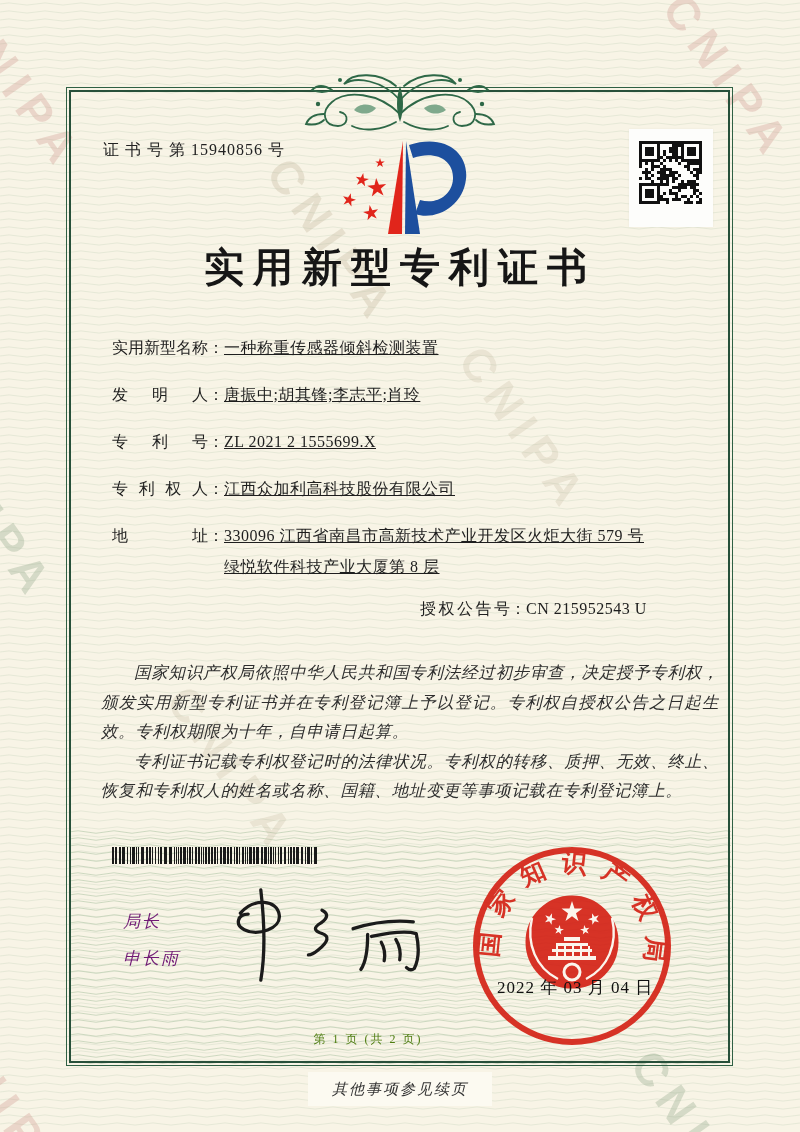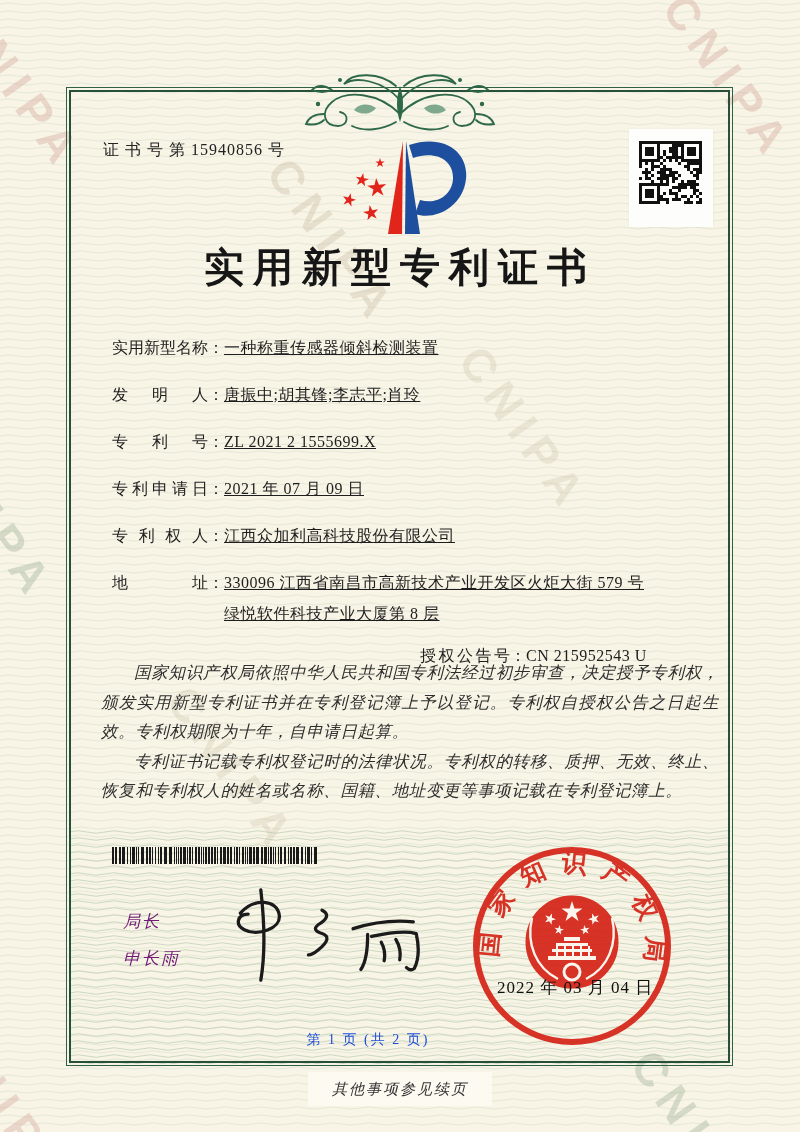--- a/index.html
+++ b/index.html
@@ -37,21 +37,21 @@
              color:#2e2e2e;font-style:italic;letter-spacing:.6px;text-align:justify;}
   .body-text p{margin:0;text-indent:2em;}
   .barcode{position:absolute;left:112px;top:847px;width:210px;height:17px;font-size:0;}
   .barcode i{display:inline-block;height:100%;background:#1a1a1a;}
   .signer{position:absolute;left:123px;top:910px;font-size:17px;color:#701a75;font-style:italic;letter-spacing:2px;}
   .signer div{margin-bottom:14px;}
   .signature{position:absolute;left:224px;top:884px;}
   .seal{position:absolute;left:468px;top:842px;}
   .seal-date{position:absolute;left:497px;top:976px;width:170px;font-size:17px;color:#101010;
              letter-spacing:1px;white-space:nowrap;}
-  .page-num{position:absolute;left:0;top:1031px;width:736px;text-align:center;font-size:14px;color:#1d4ed8;letter-spacing:2px;}
+  .page-num{position:absolute;left:0;top:1031px;width:736px;text-align:center;font-size:12px;color:#4d7c0f;letter-spacing:2px;}
   .note-box{position:absolute;left:308px;top:1072px;width:184px;height:34px;background:#fcfaf1;
             text-align:center;line-height:34px;font-size:15px;color:#333;font-style:italic;letter-spacing:2px;}
 </style>
 </head>
 <body>
 
 <div class="page">
 
   <svg id="waves-page" class="waves" width="800" height="1132">
       <path d="M0 4 q9 -2.2 18 0 q9 2.2 18 0 q9 -2.2 18 0 q9 2.2 18 0 q9 -2.2 18 0 q9 2.2 18 0 q9 -2.2 18 0 q9 2.2 18 0 q9 -2.2 18 0 q9 2.2 18 0 q9 -2.2 18 0 q9 2.2 18 0 q9 -2.2 18 0 q9 2.2 18 0 q9 -2.2 18 0 q9 2.2 18 0 q9 -2.2 18 0 q9 2.2 18 0 q9 -2.2 18 0 q9 2.2 18 0 q9 -2.2 18 0 q9 2.2 18 0 q9 -2.2 18 0 q9 2.2 18 0 q9 -2.2 18 0 q9 2.2 18 0 q9 -2.2 18 0 q9 2.2 18 0 q9 -2.2 18 0 q9 2.2 18 0 q9 -2.2 18 0 q9 2.2 18 0 q9 -2.2 18 0 q9 2.2 18 0 q9 -2.2 18 0 q9 2.2 18 0 q9 -2.2 18 0 q9 2.2 18 0 q9 -2.2 18 0 q9 2.2 18 0 q9 -2.2 18 0 q9 2.2 18 0 q9 -2.2 18 0 q9 2.2 18 0 q9 -2.2 18 0 q9 2.2 18 0" fill="none" stroke="#cfd9c3" stroke-width="1" opacity="0.45"></path>
@@ -530,23 +530,20 @@
     <div class="frow">
       <span class="flabel">实用新型名称</span><span class="fcolon">：</span><span class="fvalue">一种称重传感器倾斜检测装置</span>
     </div>
     <div class="frow">
       <span class="flabel">发明人</span><span class="fcolon">：</span><span class="fvalue">唐振中;胡其锋;李志平;肖玲</span>
     </div>
     <div class="frow">
       <span class="flabel">专利号</span><span class="fcolon">：</span><span class="fvalue">ZL 2021 2 1555699.X</span>
     </div>
     <div class="frow">
-      <span class="flabel">专利申请日</span><span class="fcolon">：</span><span class="fvalue">2021 年 07 月 09 日</span>
-    </div>
-    <div class="frow">
       <span class="flabel">专利权人</span><span class="fcolon">：</span><span class="fvalue">江西众加利高科技股份有限公司</span>
     </div>
     <div class="frow">
       <span class="flabel">地址</span><span class="fcolon">：</span><span class="fvalue">330096 江西省南昌市高新技术产业开发区火炬大街 579 号</span>
     </div>
     <div class="frow addr2">
       <span class="fvalue">绿悦软件科技产业大厦第 8 层</span>
     </div>
     <div class="frow grant-row">
       <span class="grant-no">

